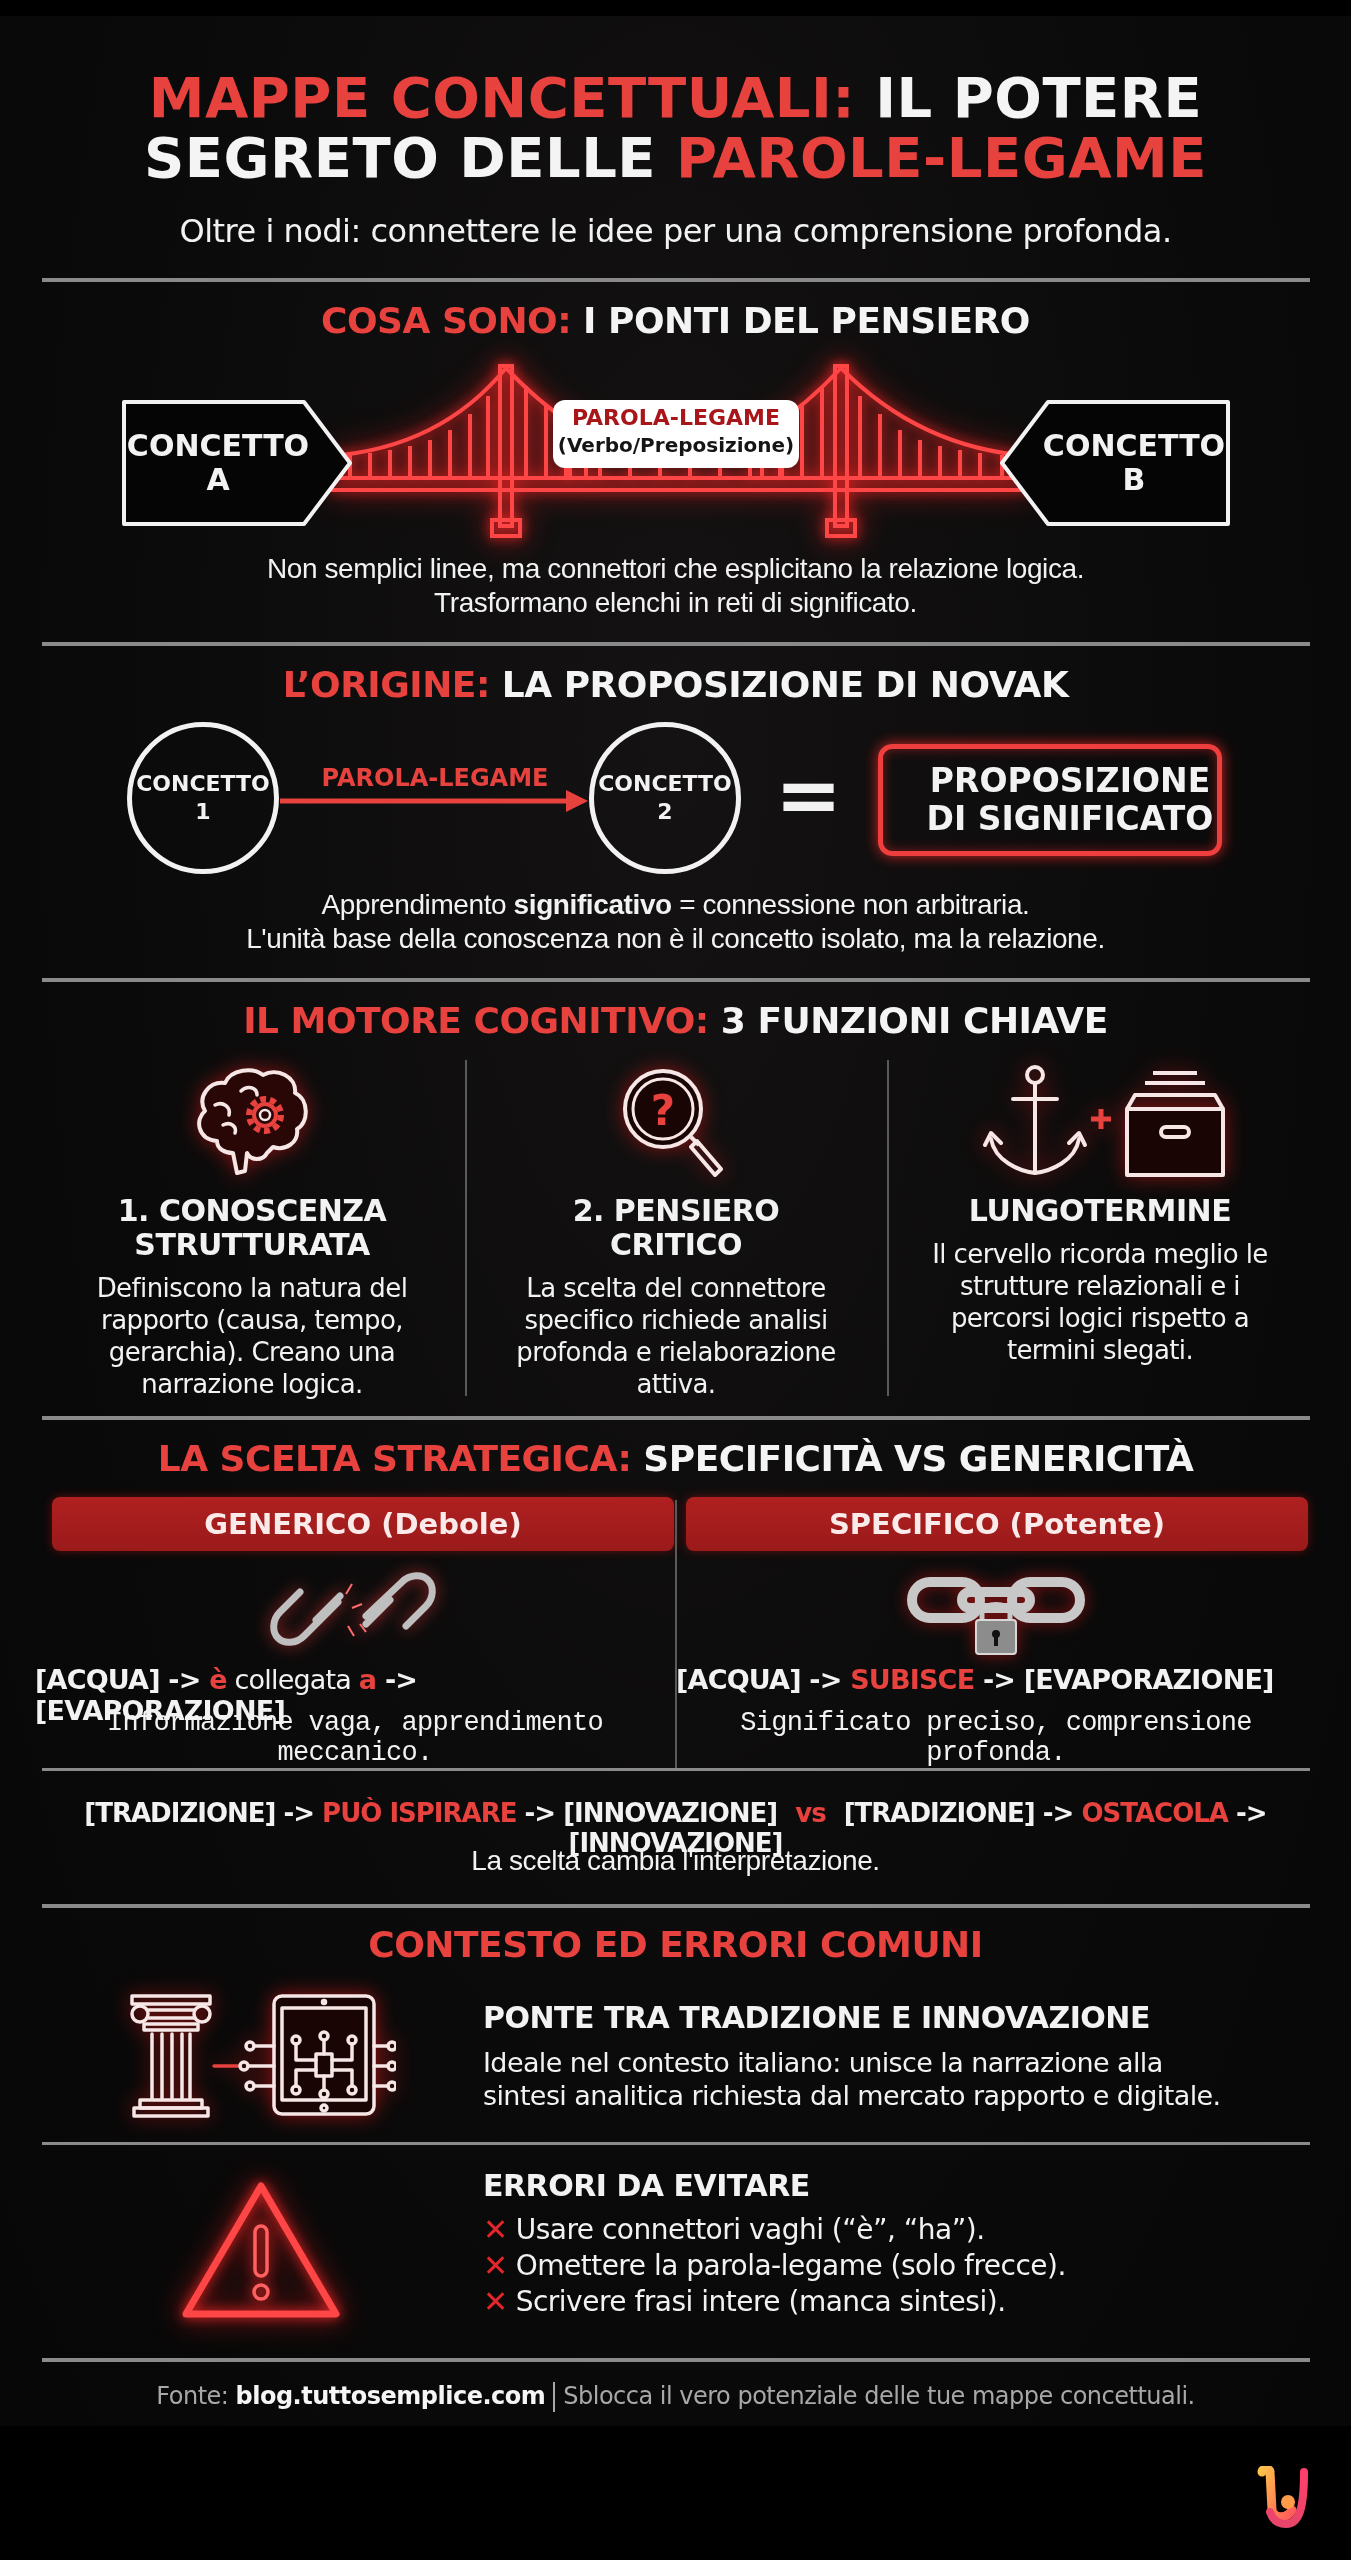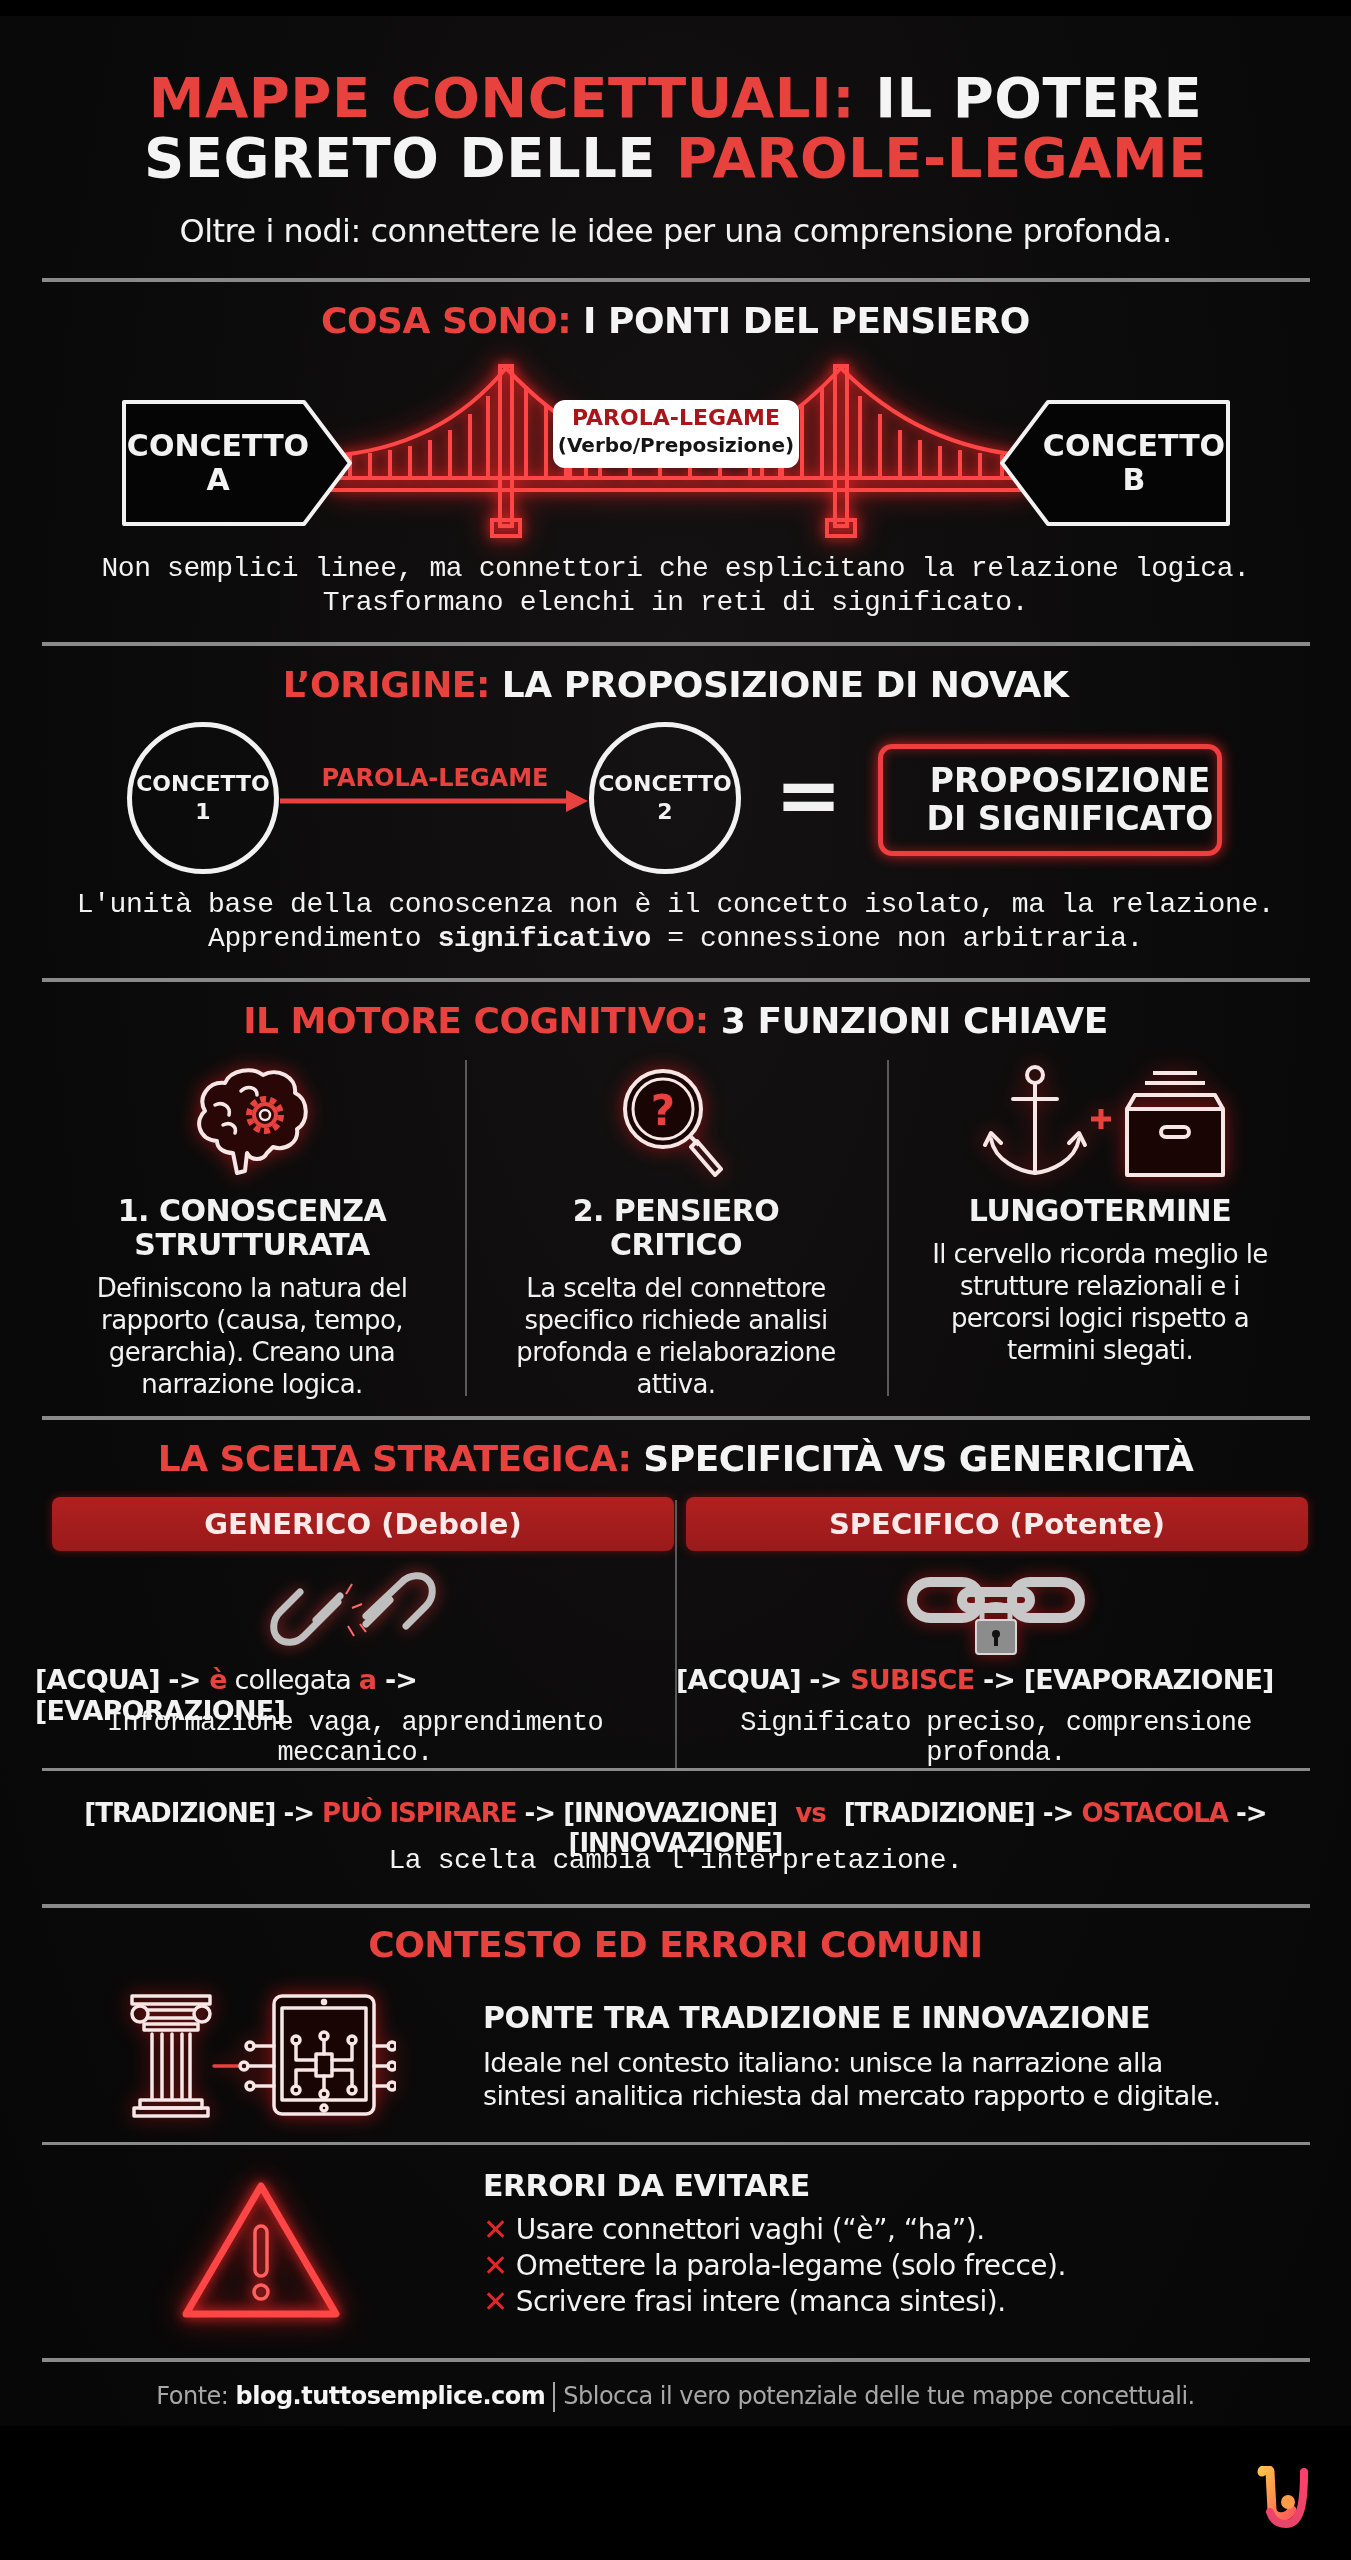--- a/index.html
+++ b/index.html
@@ -8,21 +8,21 @@
   .sheet { position: absolute; left: 0; top: 0; width: 1351px; height: 2410px;
     background: radial-gradient(ellipse at 50% 30%, #141212 0%, #0b0a0a 60%, #070707 100%); margin-top: 16px; }
   .red { color: #e8423f; }
   .white { color: #f4f4f4; }
   .hdr { position: absolute; left: 0; width: 1351px; text-align: center; font-weight: 700; letter-spacing: 0.5px; }
   .rule { position: absolute; left: 42px; width: 1268px; height: 4px; background: #8a8a8a; }
   .vdiv { position: absolute; width: 2px; background: #5a5a5a; }
   .title { top: 52px; font-size: 56px; line-height: 60px; font-family: "DejaVu Sans", sans-serif; font-weight: 700; }
   .subtitle { top: 196px; font-size: 32px; font-weight: 400; font-family: "DejaVu Sans", sans-serif; letter-spacing: -0.5px; }
   .sec { font-size: 36px; font-family: "DejaVu Sans", sans-serif; letter-spacing: -0.5px; }
-  .body { position: absolute; left: 0; width: 1351px; text-align: center; font-size: 28px; line-height: 34px; font-family: Liberation Mono, monospace; letter-spacing: -0.4px; }
+  .body { position: absolute; left: 0; width: 1351px; text-align: center; font-size: 28px; line-height: 34px; font-family: Liberation Sans, sans-serif; letter-spacing: -0.4px; }
   .glowred { filter: drop-shadow(0 0 6px rgba(255,40,40,0.9)) drop-shadow(0 0 14px rgba(255,30,30,0.6)); }
   .glowsoft { filter: drop-shadow(0 0 10px rgba(160,20,20,0.8)); }
   .concept-tag { position: absolute; top: 382px; width: 236px; height: 130px; }
   .concept-text { position: absolute; top: 0; width: 100%; height: 100%; display: flex; flex-direction: column; align-items: center; justify-content: center; font-weight: 700; font-size: 30px; line-height: 34px; font-family: "DejaVu Sans", sans-serif; }
   .pl-box { position: absolute; left: 553px; top: 384px; width: 246px; height: 68px; background: #fff; border-radius: 12px; text-align: center; padding-top: 4px; }
   .pl-box .a { color: #a9161a; font-weight: 700; font-size: 22px; line-height: 28px; font-family: "DejaVu Sans", sans-serif; }
   .pl-box .b { color: #151515; font-weight: 700; font-size: 20px; line-height: 26px; font-family: "DejaVu Sans", sans-serif; }
   .circle { position: absolute; width: 152px; height: 152px; border: 5px solid #f2f2f2; border-radius: 50%; display: flex; flex-direction: column; align-items: center; justify-content: center; font-weight: 700; font-size: 22px; line-height: 28px; font-family: "DejaVu Sans", sans-serif; }
   .prop-box { position: absolute; left: 878px; top: 728px; width: 344px; height: 112px; border: 5px solid #ee3e3e; border-radius: 14px; display: flex; flex-direction: column; align-items: center; justify-content: center; font-weight: 700; font-size: 33px; line-height: 38px; font-family: "DejaVu Sans", sans-serif; box-shadow: 0 0 14px rgba(255,40,40,0.8), inset 0 0 12px rgba(255,40,40,0.45); padding-left: 40px; }
   .col { position: absolute; top: 1040px; width: 410px; text-align: center; }
@@ -158,22 +158,22 @@
     <span>CONCETTO</span>
     <span>2</span>
   </div>
   <div style="position:absolute;left:775px;top:740px;font-size:80px;font-weight:700;line-height:80px;font-family:'DejaVu Sans',sans-serif">=</div>
   <div class="prop-box">
     <span>PROPOSIZIONE</span>
     <span>DI SIGNIFICATO</span>
   </div>
 
   <div class="body" style="top:872px">
+    <div><span>Apprendimento </span><b>significativo</b><span> = connessione non arbitraria.</span></div>
     <div>L'unità base della conoscenza non è il concetto isolato, ma la relazione.</div>
-    <div><span>Apprendimento </span><b>significativo</b><span> = connessione non arbitraria.</span></div>
   </div>
   <div class="rule" style="top:962px"></div>
 
   <div class="hdr sec" style="top:984px">
     <span class="red">IL MOTORE COGNITIVO:</span><span class="white"> 3 FUNZIONI CHIAVE</span>
   </div>
 
   <div class="vdiv" style="left:465px;top:1044px;height:336px"></div>
   <div class="vdiv" style="left:887px;top:1044px;height:336px"></div>
 

